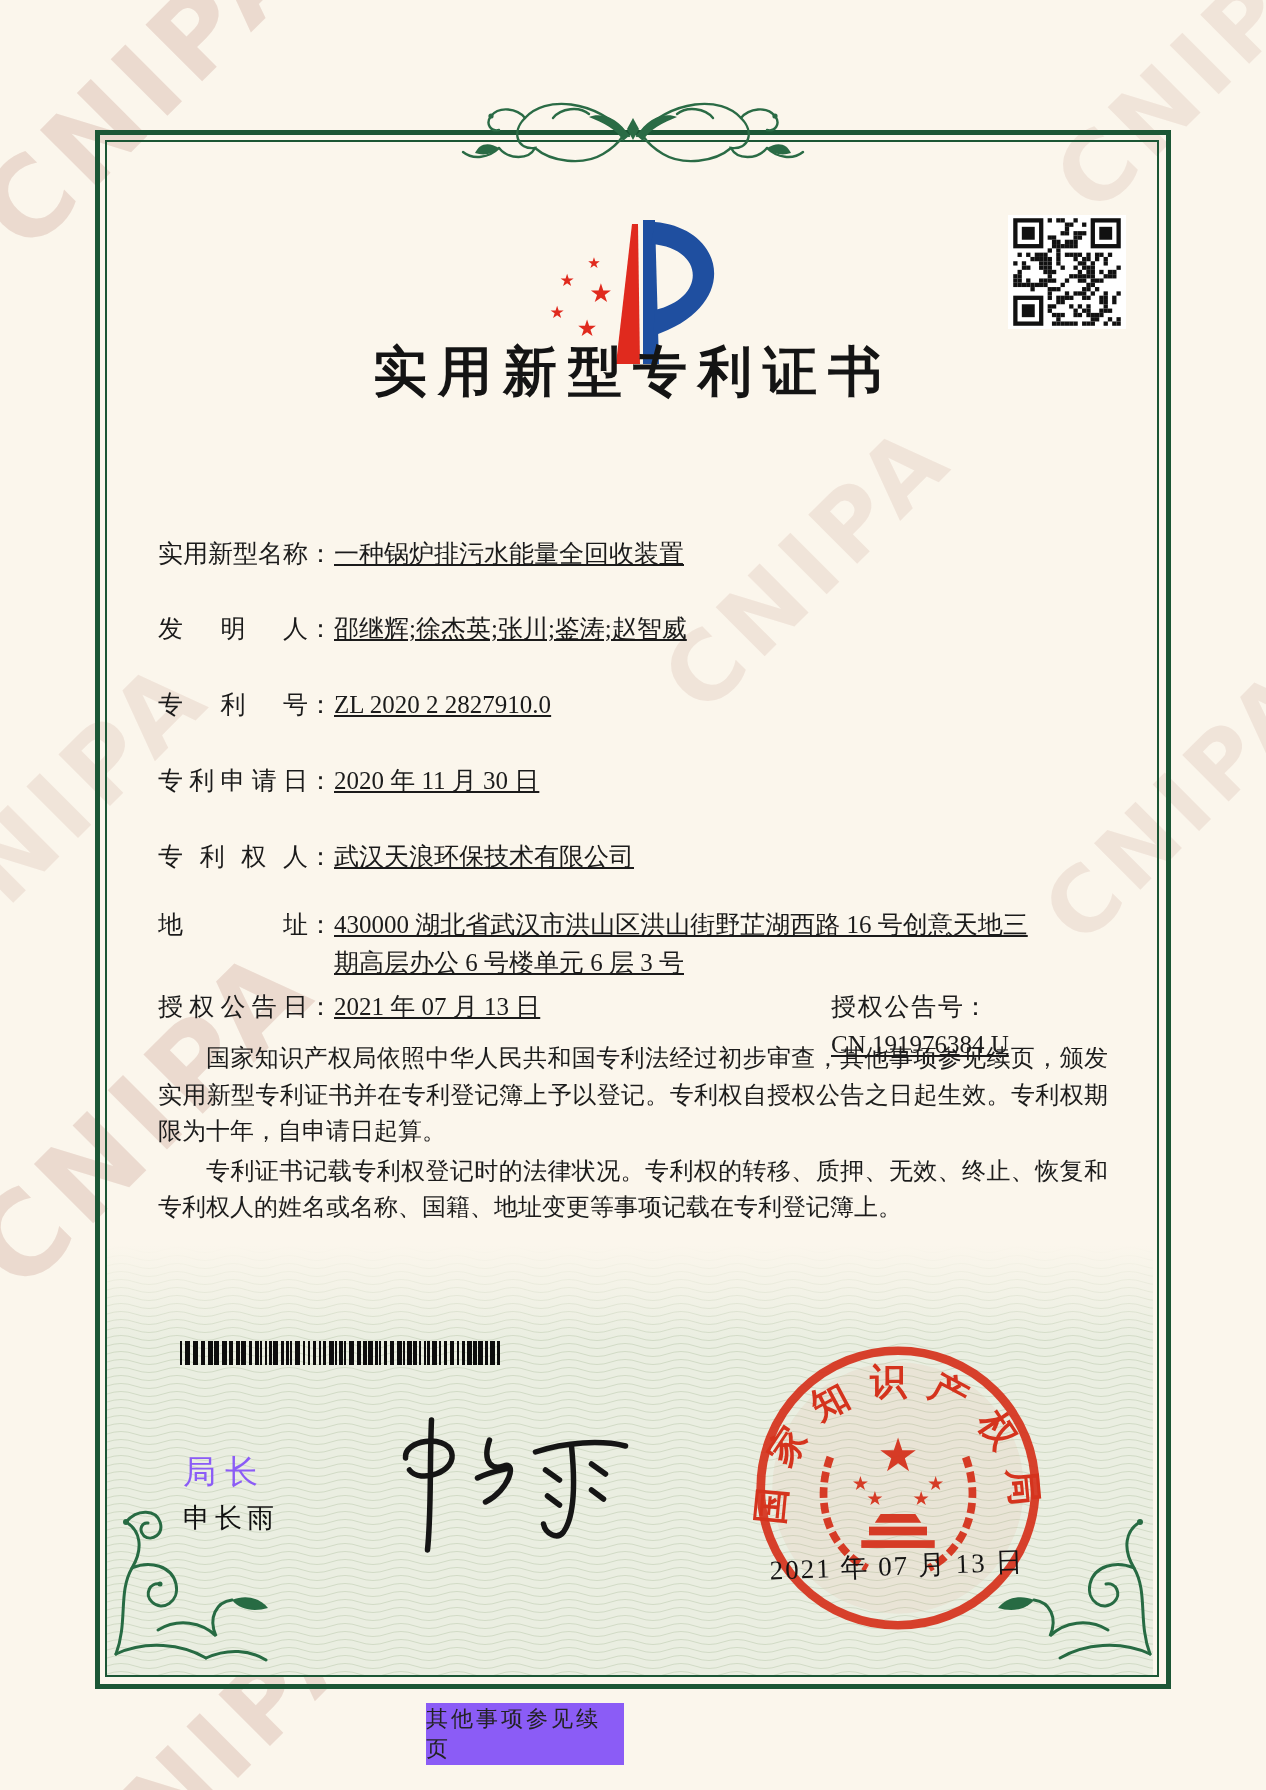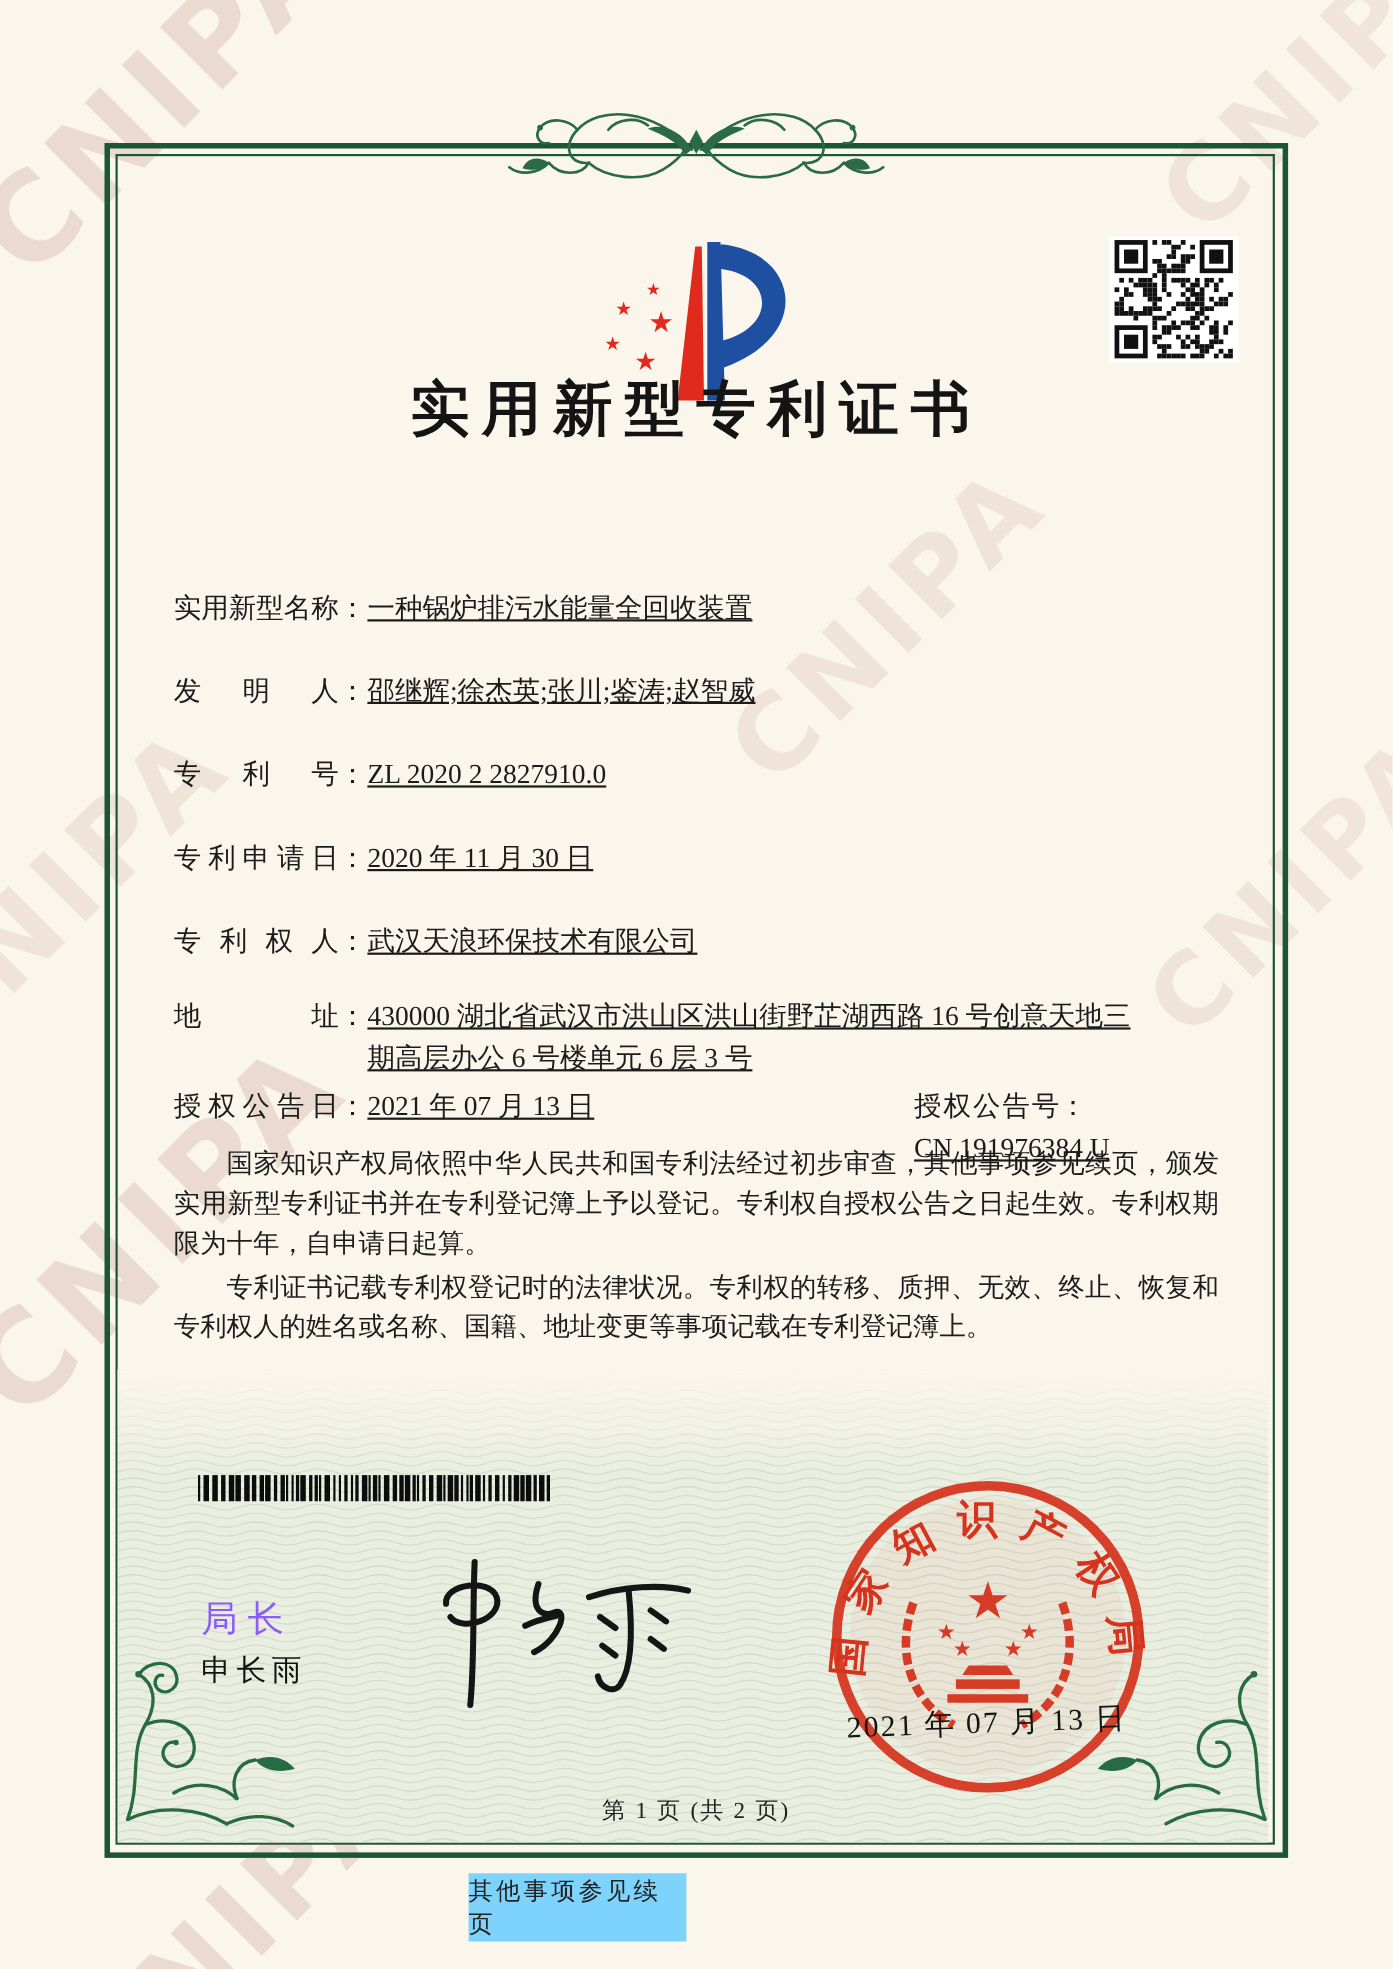--- a/index.html
+++ b/index.html
@@ -38,21 +38,21 @@
   .sig-title{position:absolute;left:183px;top:1450px;font-size:33px;letter-spacing:9px;
              font-family:Liberation Mono, monospace;color:#8b5cf6;}
   .sig-name{position:absolute;left:183px;top:1500px;font-size:27px;letter-spacing:5px;
             font-family:Liberation Mono, monospace;color:#111;}
   .signature{position:absolute;left:383px;top:1406px;}
   .seal{position:absolute;left:753px;top:1343px;}
   .seal-date{position:absolute;left:737px;top:1548px;width:320px;text-align:center;font-size:27px;
              letter-spacing:2px;color:#141414;transform:rotate(-2deg);}
   .page-num{position:absolute;left:158px;top:1632px;width:950px;text-align:center;font-size:21px;
             letter-spacing:2px;color:#222;}
-  .footer-box{position:absolute;left:426px;top:1703px;width:198px;height:62px;background:#7dd3fc;
+  .footer-box{position:absolute;left:426px;top:1703px;width:198px;height:62px;background:#8b5cf6;
               display:flex;align-items:center;justify-content:center;}
   .footer-box span{font-size:22px;letter-spacing:3px;color:#222;}
   .ornament-top{position:absolute;left:433px;top:84px;}
   .flourish-left{position:absolute;left:98px;top:1472px;}
   .flourish-right{position:absolute;left:968px;top:1472px;transform:scaleX(-1);}
 </style>
 </head>
 <body>
 
 <div class="page">
@@ -523,18 +523,17 @@
       <rect x="120" y="190" width="60" height="9"></rect>
       <rect x="112" y="204" width="76" height="8"></rect>
     </g>
     <g stroke="#d5331d" stroke-width="8" fill="none" opacity="0.95" stroke-dasharray="11 5">
       <path d="M80 118 C62 168 80 212 118 233"></path>
       <path d="M220 118 C238 168 220 212 182 233"></path>
     </g>
   </svg>
   <div class="seal-date">2021 年 07 月 13 日</div>
 
-  <div class="page-num">第 1 页 (共 2 页)</div>
   <div class="footer-box">
     <span>其他事项参见续页</span>
   </div>
 
 </div>
 
 </body></html>

